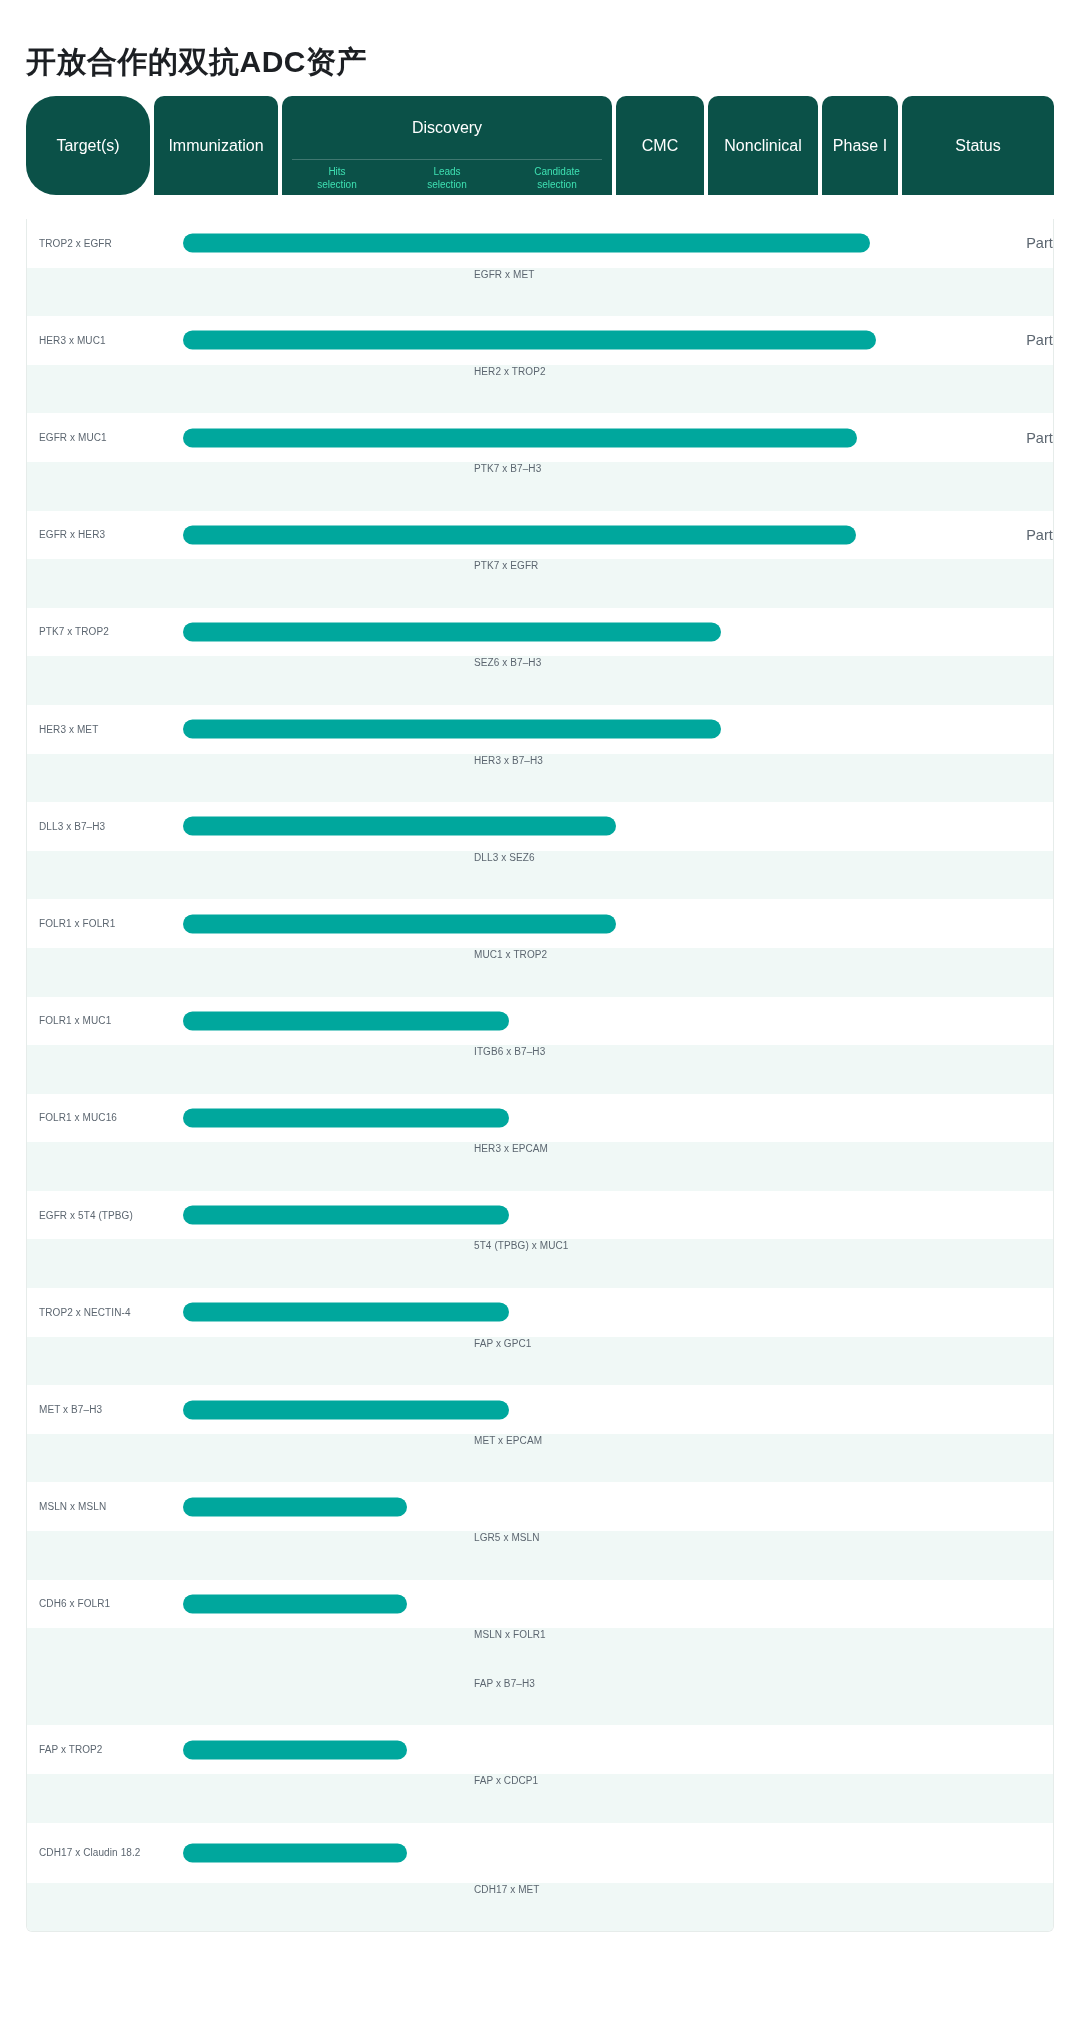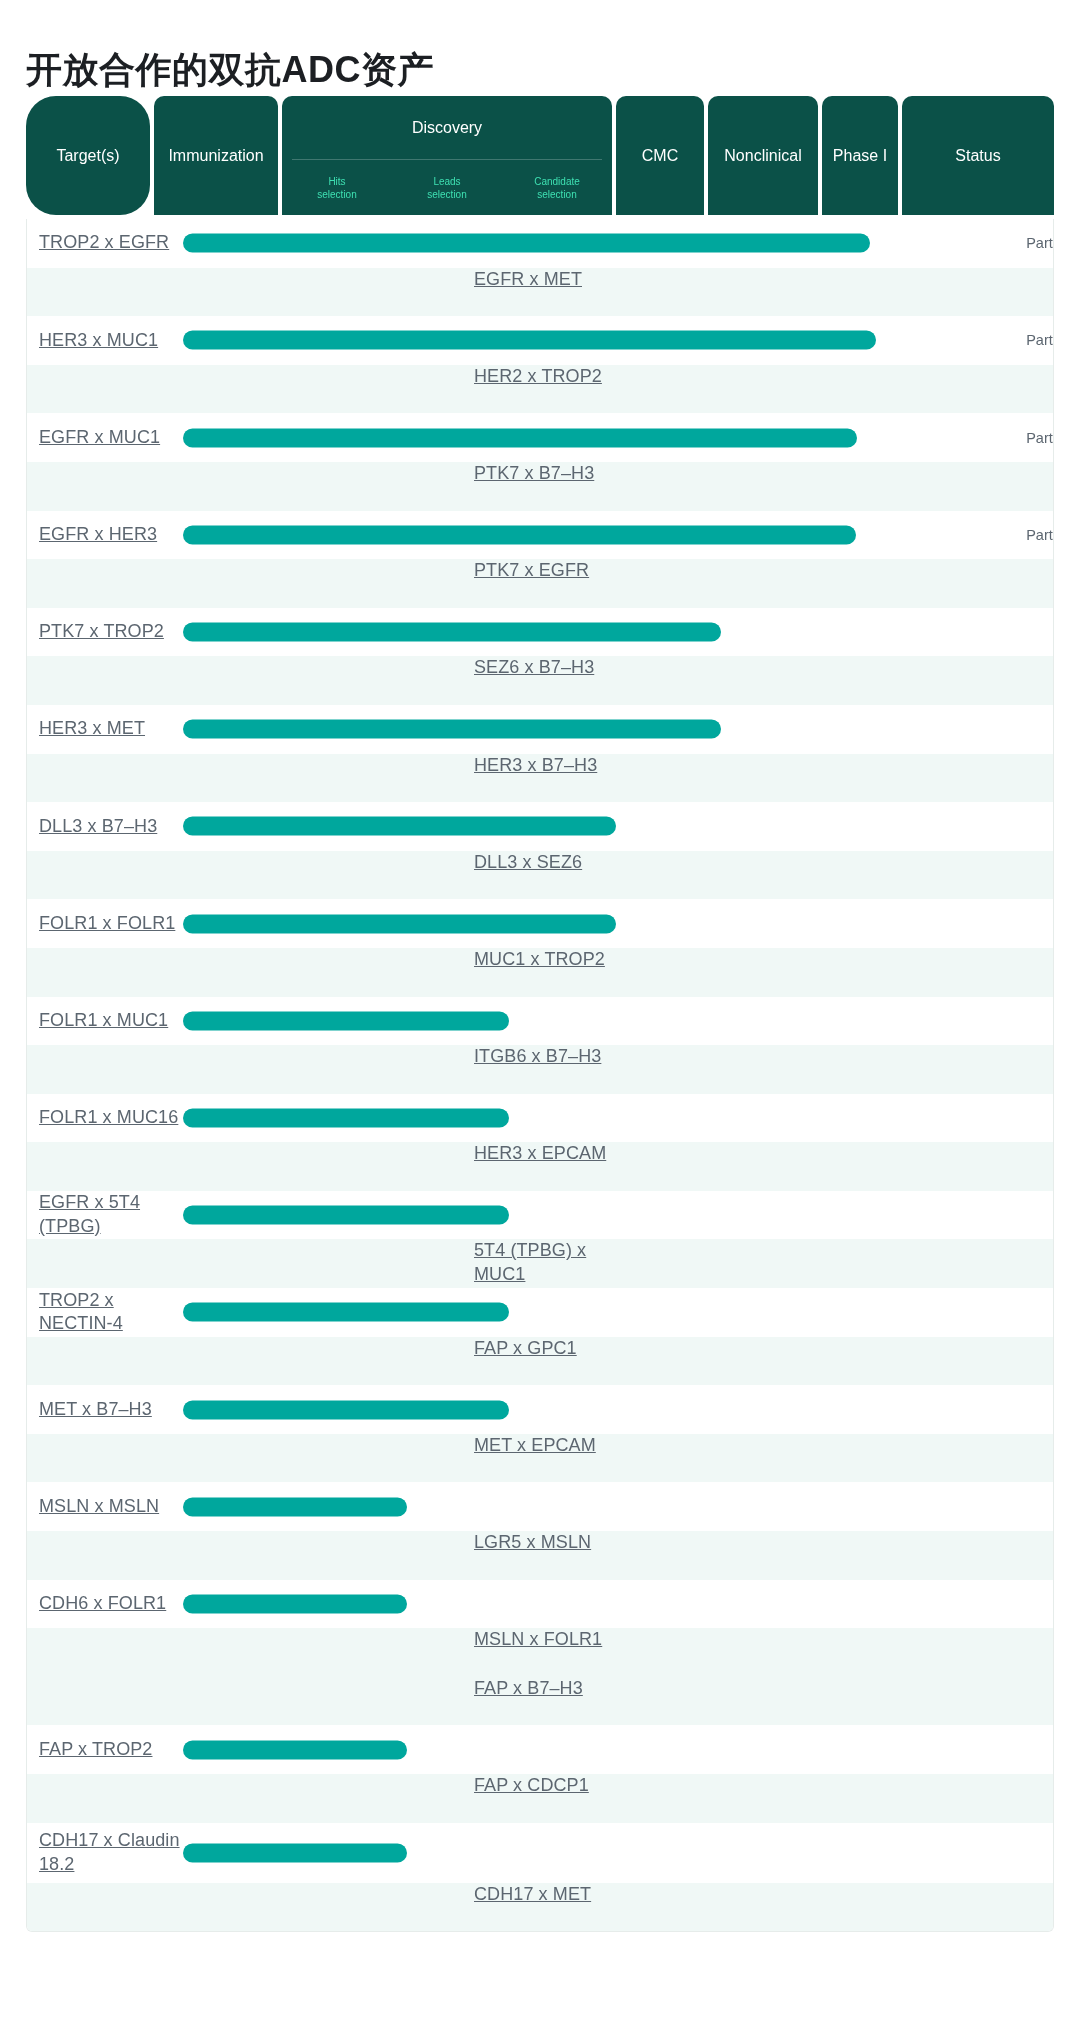--- a/index.html
+++ b/index.html
@@ -9,21 +9,21 @@
     background:#ffffff;
     font-family:"Liberation Sans", sans-serif;
     -webkit-font-smoothing:antialiased;
     overflow:hidden;
   }
 
   
   #page-title{
     position:absolute;
     left:26px; top:22px;
-    font-size:36px;
+    font-size:30px;
     font-weight:700;
     color:#1c1f23;
     letter-spacing:0.5px;
   }
 
   
   #pipeline{
     position:absolute;
     left:26px; top:96px;
     width:1028px;
@@ -32,21 +32,21 @@
 
   
   #pipeline-header{
     position:relative;
     height:123px;
     width:100%;
   }
   .hcell{
     position:absolute;
     top:0;
-    height:119px;
+    height:99px;
     background:#0b5148;
     border-radius:10px 10px 0 0;
     color:#ffffff;
     display:flex;
     align-items:center;
     justify-content:center;
     text-align:center;
     font-size:16px;
     line-height:1.25;
     padding:0 4px;
@@ -109,25 +109,24 @@
     align-items:center;
     background:#ffffff;
   }
   .row.alt{ background:#f0f8f6;flex-direction:column; }
   .row.tall{ height:60px; }
 
   .row-label{
     width:156px;
     flex:0 0 156px;
     padding-left:12px;
-    font-size:18px;
+    font-size:10px;
     color:#5c6670;
     line-height:1.32;
     letter-spacing:0.1px;
-    text-decoration:underline;
   }
   .row-track{
     position:relative;
     flex:1 1 auto;
     height:100%;
   }
   .bar{
     position:absolute;
     left:0;
     top:50%;

